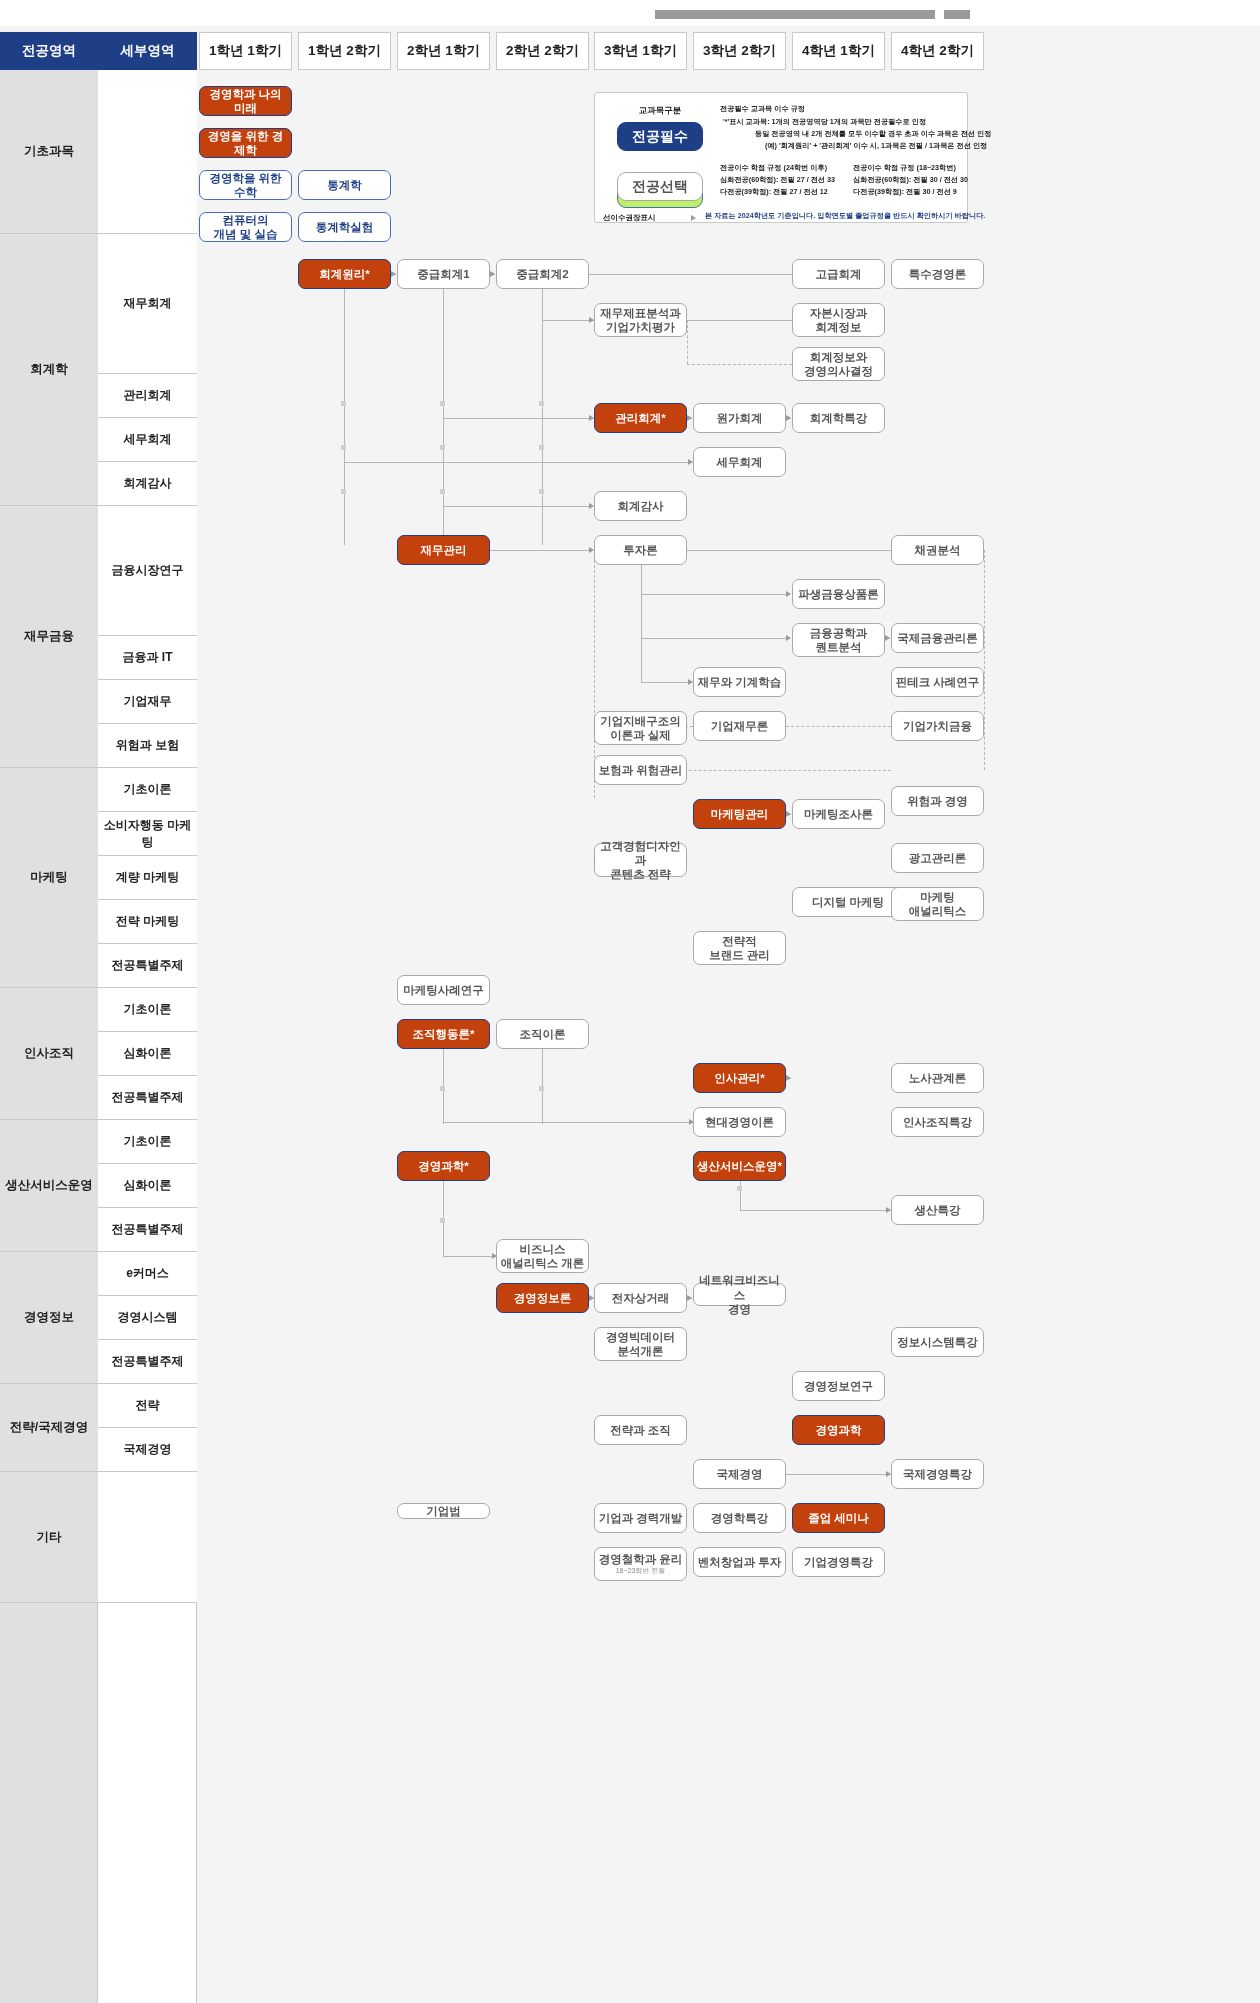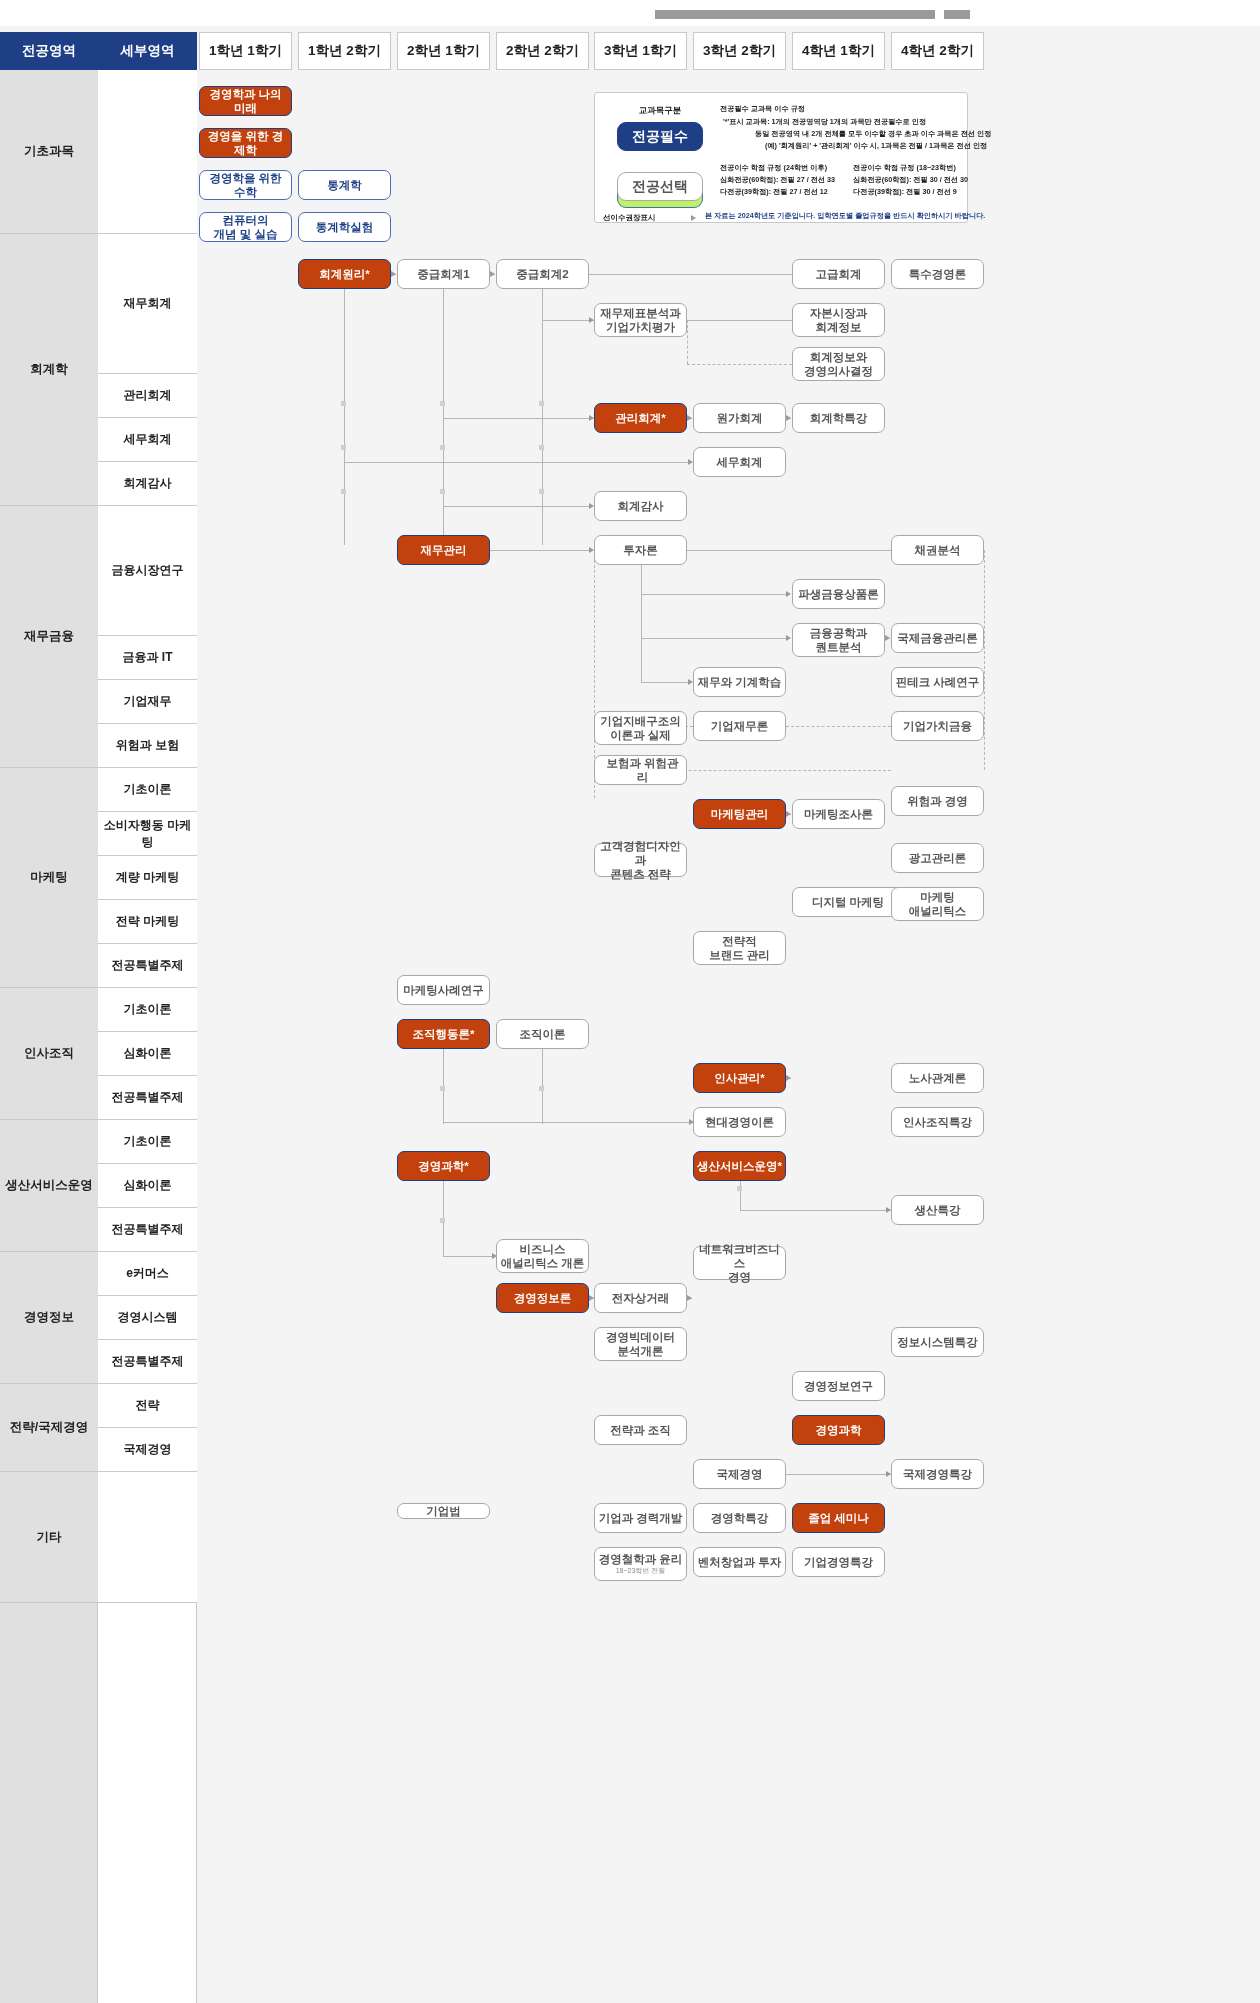--- a/index.html
+++ b/index.html
@@ -306,21 +306,21 @@
       </div>
       <div class="node sel" style="left: 594px; top: 685px; width: 93px; height: 34px;">
         <span>기업지배구조의<br>이론과 실제</span>
       </div>
       <div class="node sel" style="left: 693px; top: 685px; width: 93px; height: 30px;">
         <span>기업재무론</span>
       </div>
       <div class="node sel" style="left: 891px; top: 685px; width: 93px; height: 30px;">
         <span>기업가치금융</span>
       </div>
-      <div class="node sel" style="left: 594px; top: 729px; width: 93px; height: 30px; padding-left: 7px;">
+      <div class="node sel" style="left: 594px; top: 729px; width: 93px; height: 30px;">
         <span>보험과 위험관리</span>
       </div>
       <div class="node sel" style="left: 891px; top: 760px; width: 93px; height: 30px;">
         <span>위험과 경영</span>
       </div>
       <div class="node req" style="left: 693px; top: 773px; width: 93px; height: 30px;">
         <span>마케팅관리</span>
       </div>
       <div class="node sel" style="left: 792px; top: 773px; width: 93px; height: 30px;">
         <span>마케팅조사론</span>
@@ -372,21 +372,21 @@
       </div>
       <div class="node sel" style="left: 496px; top: 1213px; width: 93px; height: 34px;">
         <span>비즈니스<br>애널리틱스 개론</span>
       </div>
       <div class="node req" style="left: 496px; top: 1257px; width: 93px; height: 30px;">
         <span>경영정보론</span>
       </div>
       <div class="node sel" style="left: 594px; top: 1257px; width: 93px; height: 30px;">
         <span>전자상거래</span>
       </div>
-      <div class="node sel" style="left: 693px; top: 1220px; width: 93px; height: 34px; font-family: Liberation Serif, serif;">
+      <div class="node sel" style="left: 693px; top: 1257px; width: 93px; height: 23px; font-family: Liberation Serif, serif;">
         <span>네트워크비즈니스<br>경영</span>
       </div>
       <div class="node sel" style="left: 594px; top: 1301px; width: 93px; height: 34px;">
         <span>경영빅데이터<br>분석개론</span>
       </div>
       <div class="node sel" style="left: 891px; top: 1301px; width: 93px; height: 30px;">
         <span>정보시스템특강</span>
       </div>
       <div class="node sel" style="left: 792px; top: 1345px; width: 93px; height: 30px;">
         <span>경영정보연구</span>

